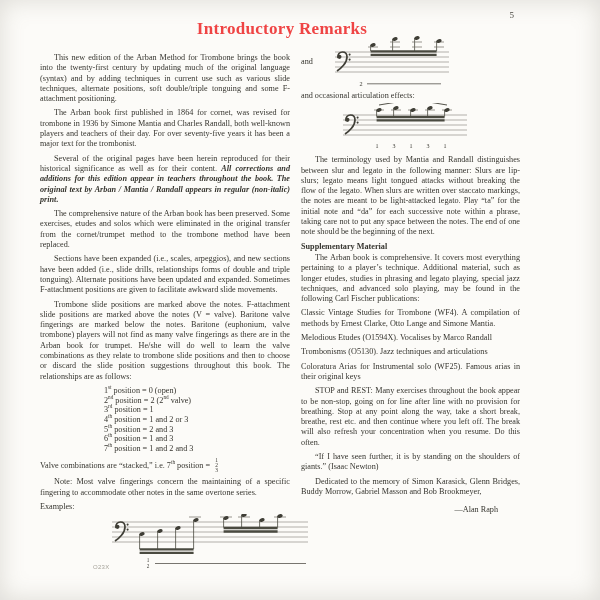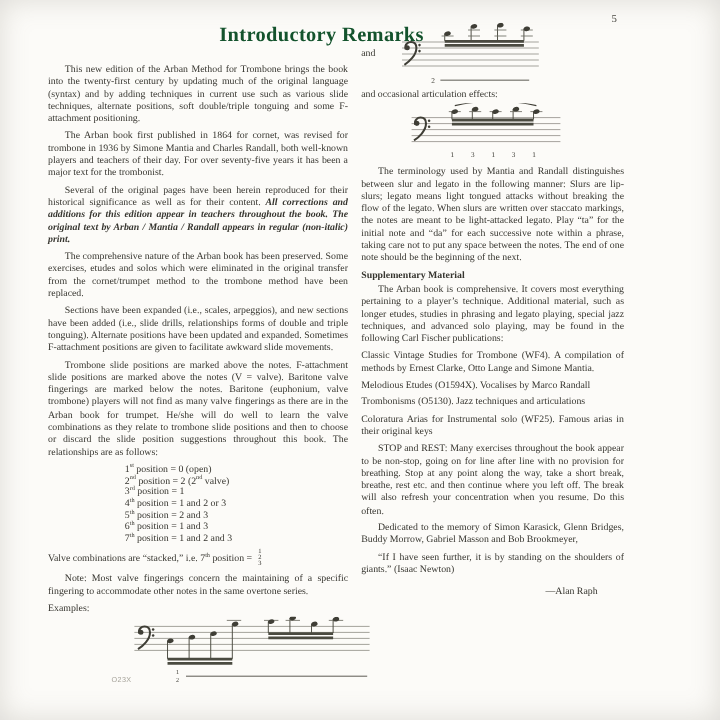--- a/index.html
+++ b/index.html
@@ -3,25 +3,25 @@
 <meta charset="utf-8">
 <style>
   html,body{margin:0;padding:0;background:#eceae5;}
   .page{
     position:relative;width:600px;height:600px;margin:0 auto;
     background:#fcfbf8;overflow:hidden;
     box-shadow:inset 0 0 24px rgba(110,104,90,.22);
     font-family:"Liberation Serif",serif;color:#36352f;
   }
   .pagenum{position:absolute;top:10px;right:86px;font-size:9px;color:#4a4942;}
-  .title{position:absolute;top:19px;left:28px;width:480px;text-align:center;
-         font-size:17px;font-weight:bold;letter-spacing:.3px;color:#14532d;}
+  .title{position:absolute;top:19px;left:42px;width:480px;text-align:center;
+         font-size:17px;font-weight:bold;letter-spacing:.3px;color:#ef4444;}
   .col{position:absolute;font-size:8.2px;line-height:10.3px;text-align:justify;}
   .col-left{left:40px;top:53px;width:250px;}
-  .col-right{left:301px;top:19px;width:219px;}
+  .col-right{left:301px;top:36px;width:219px;}
   p{margin:0 0 4px 0;}
   .ind{text-indent:14px;}
   .em{font-style:italic;font-weight:bold;}
   .bold{font-weight:bold;}
   .pub .t{}
   .poslist{margin:2px 0 4px 64px;line-height:9.7px;text-align:left;}
   sup{font-size:5.2px;vertical-align:super;line-height:0;}
   .stackrow{margin:1px 0 4px 0;text-align:left;}
   .vstack{display:inline-block;vertical-align:middle;text-align:center;
           font-size:5.4px;line-height:5.2px;margin-left:3px;}
@@ -227,22 +227,22 @@
 
     <p class="bold" style="margin-bottom:1px;text-align:left;">Supplementary Material</p>
     <p class="ind">The Arban book is comprehensive. It covers most everything pertaining to a player’s technique. Additional material, such as longer etudes, studies in phrasing and legato playing, special jazz techniques, and advanced solo playing, may be found in the following Carl Fischer publications:</p>
 
     <p class="pub"><span class="t">Classic Vintage Studies for Trombone</span><span> (WF4). A compilation of methods by Ernest Clarke, Otto Lange and Simone Mantia.</span></p>
     <p class="pub"><span class="t">Melodious Etudes</span><span> (O1594X). Vocalises by Marco Randall</span></p>
     <p class="pub"><span class="t">Trombonisms</span><span> (O5130). Jazz techniques and articulations</span></p>
     <p class="pub"><span class="t">Coloratura Arias for Instrumental solo</span><span> (WF25). Famous arias in their original keys</span></p>
 
     <p class="ind">STOP and REST: Many exercises throughout the book appear to be non-stop, going on for line after line with no provision for breathing. Stop at any point along the way, take a short break, breathe, rest etc. and then continue where you left off. The break will also refresh your concentration when you resume. Do this often.</p>
+    <p class="ind">“If I have seen further, it is by standing on the shoulders of giants.” (Isaac Newton)</p>
     <p class="ind">Dedicated to the memory of Simon Karasick, Glenn Bridges, Buddy Morrow, Gabriel Masson and Bob Brookmeyer,</p>
-    <p class="ind">“If I have seen further, it is by standing on the shoulders of giants.” (Isaac Newton)</p>
 
     <div class="sig">
       <div>—Alan Raph</div>
     </div>
   </div>
 
   <div class="catalog">O23X</div>
 </div>
 
 </body></html>

